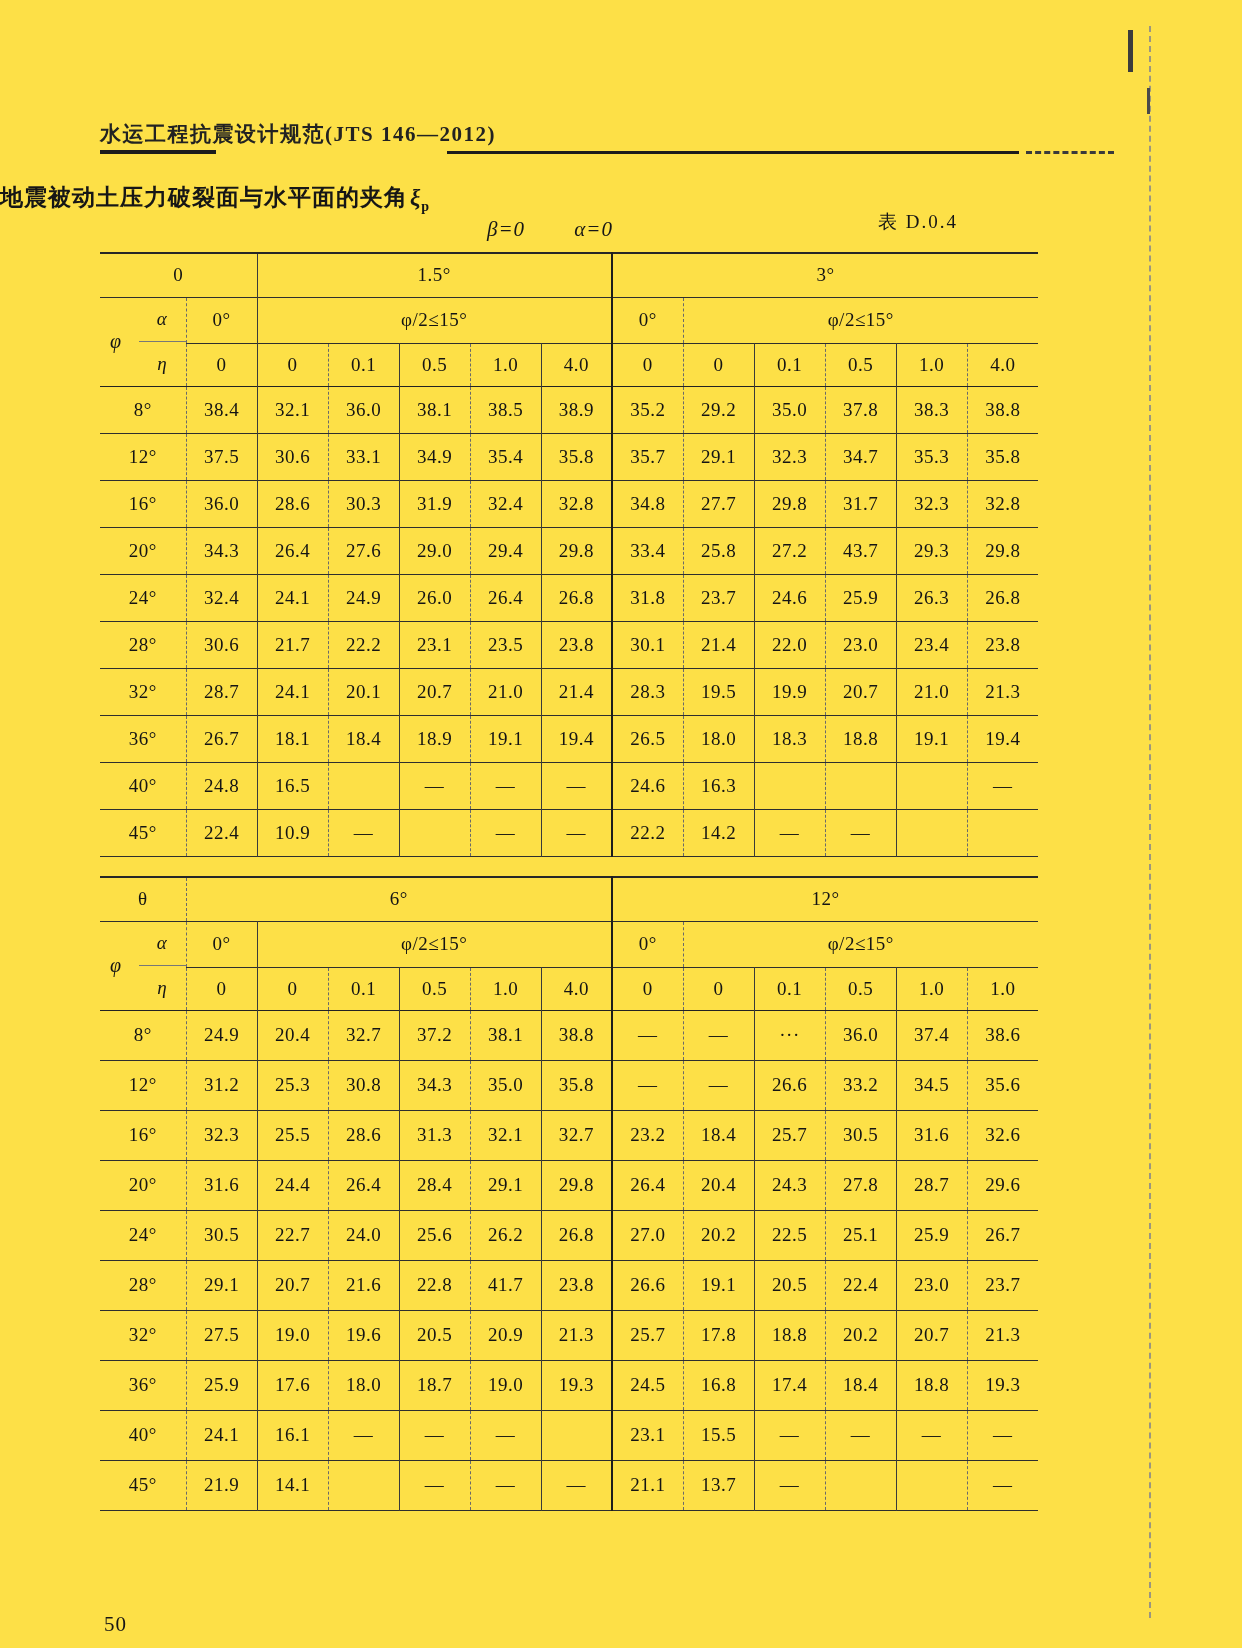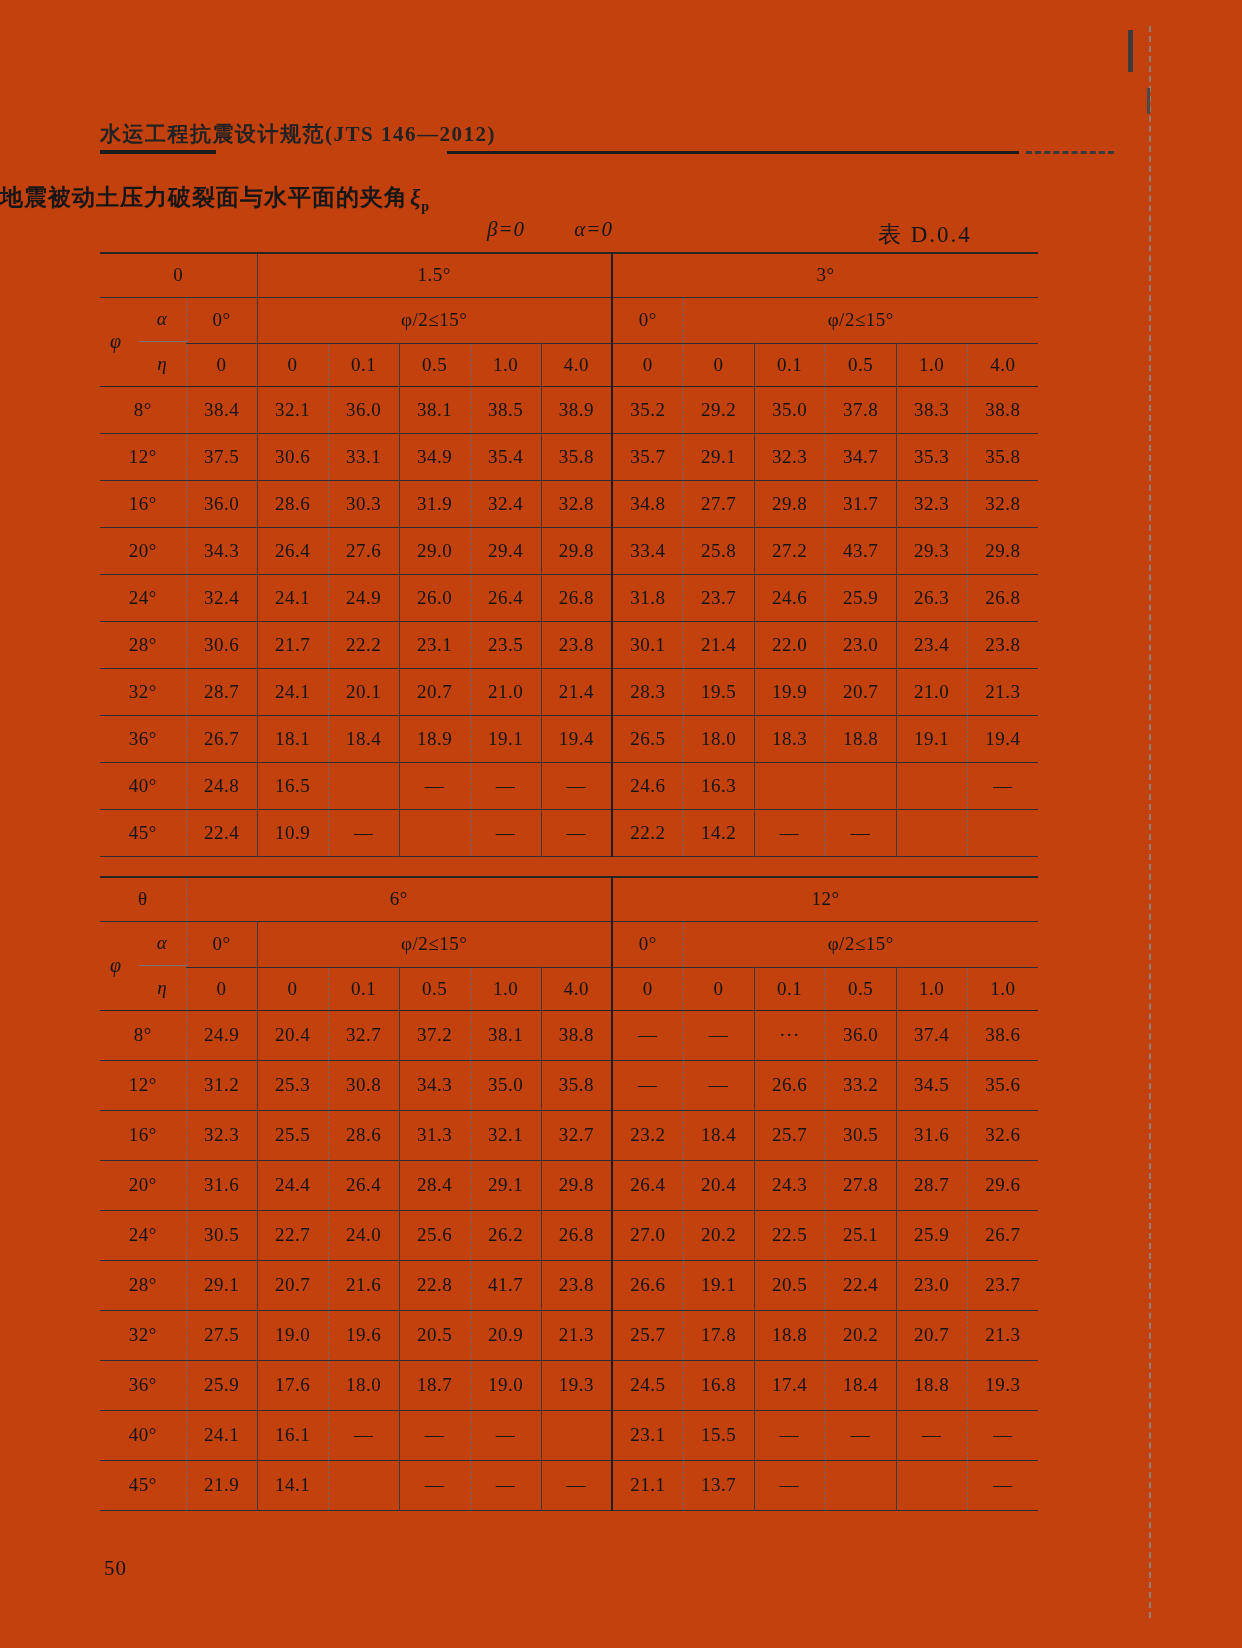--- a/index.html
+++ b/index.html
@@ -1,18 +1,18 @@
 <!DOCTYPE html>
 <html><head>
 <meta charset="utf-8">
 <style>
   html,body { margin:0; padding:0; background:#ffffff; }
   .sheet {
     position:relative; width:1242px; height:1648px;
-    background:#c2410c; overflow:hidden;
+    background:#fde047; overflow:hidden;
     font-family:"Liberation Serif","DejaVu Serif",serif;
     color:#161616;
   }
   
   .doc-header {
     position:absolute; left:100px; top:120px;
     font-size:21px; font-weight:bold; letter-spacing:1.5px;
     color:#222;
   }
   .rule-a { position:absolute; left:100px; top:150px; width:116px; height:4px; background:#1c1c1c; }
@@ -23,24 +23,24 @@
     font-size:23px; font-weight:bold; letter-spacing:1px;
   }
   .title-row sub { font-size:14px; }
   .tsym { font-style:italic; padding-left:2px; }
   .cond-row {
     position:absolute; left:0; top:217px; width:1100px;
     text-align:center; font-size:21px; font-style:italic;
   }
   .cond-row .cond { margin:0 22px; letter-spacing:1px; }
   .tablenum {
-    position:absolute; left:878px; top:219px;
-    font-size:23px; font-style:normal; letter-spacing:2px;
-  }
-  .page-num { position:absolute; left:104px; top:1556px; font-size:21px; letter-spacing:1px; }
+    position:absolute; left:878px; top:209px;
+    font-size:19px; font-style:normal; letter-spacing:2px;
+  }
+  .page-num { position:absolute; left:104px; top:1612px; font-size:21px; letter-spacing:1px; }
   
   .scan-vline { position:absolute; left:1149px; top:26px; height:1592px; border-left:2px dashed #8a8a8a; opacity:.85; }
   .scan-mark1 { position:absolute; left:1128px; top:30px; width:5px; height:42px; background:#3c3c3c; }
   .scan-mark2 { position:absolute; left:1147px; top:88px; width:3px; height:26px; background:#4a4a4a; }
   
   table.t {
     position:absolute; left:100px; width:938px;
     border-collapse:collapse; table-layout:fixed;
   }
   #t0 { top:252px; }

